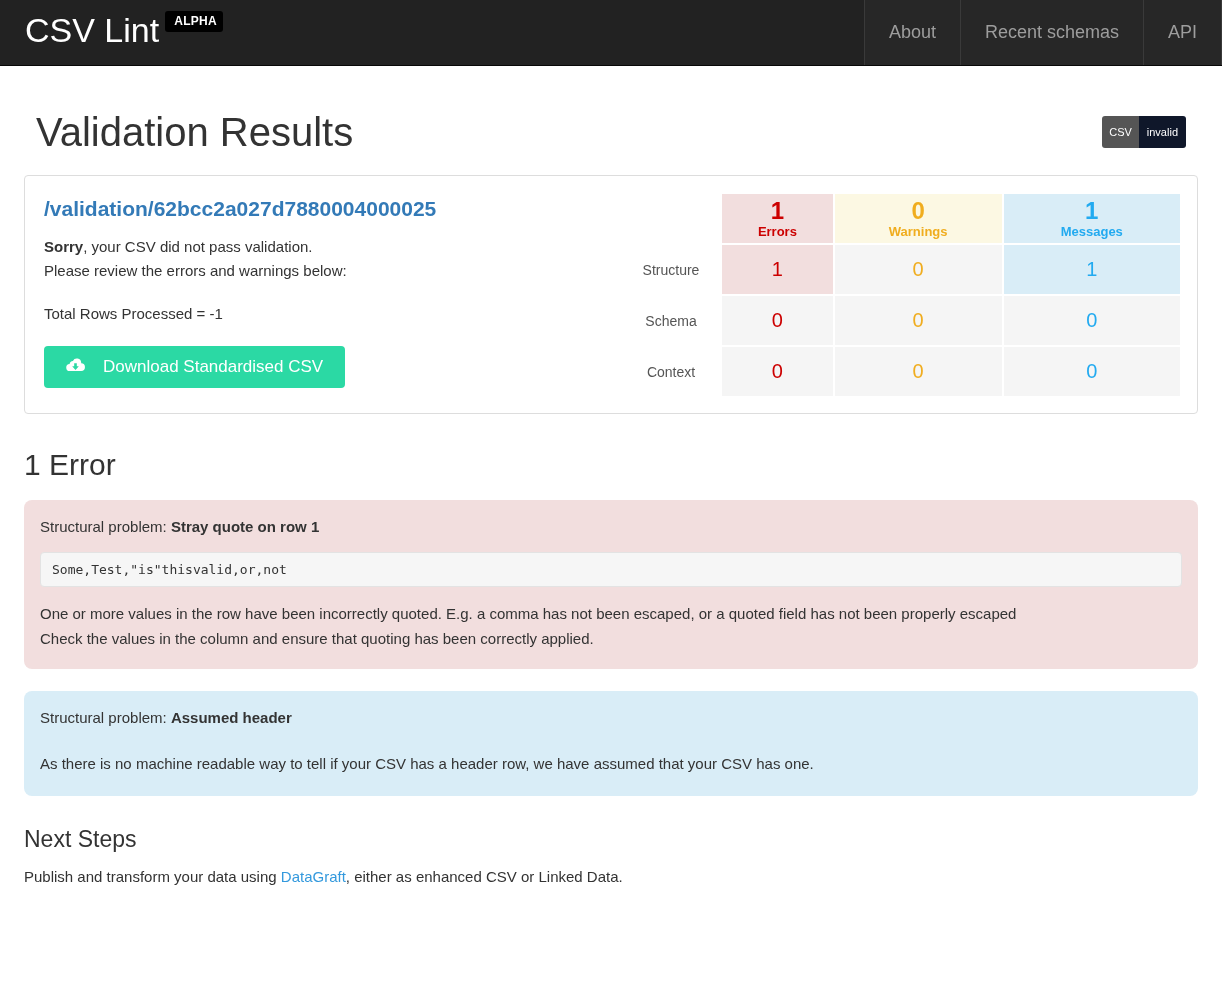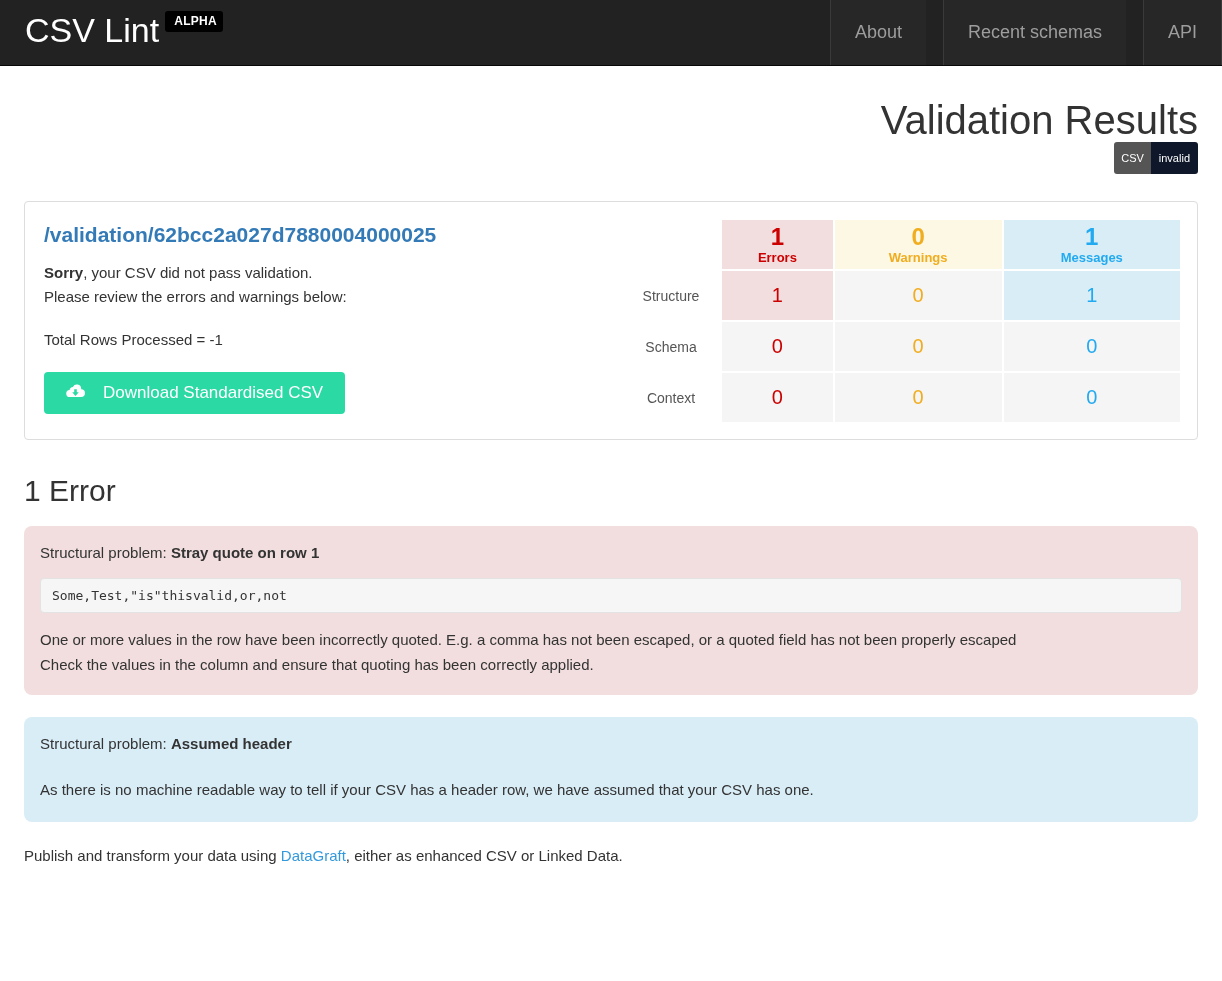--- a/index.html
+++ b/index.html
@@ -52,34 +52,32 @@
   .nav-link {
     display: flex;
     align-items: center;
     padding: 1px 24px;
     color: #9d9d9d;
     font-size: 18px;
     text-decoration: none;
     border-left: 1px solid #3a3a3a;
     background: #272727;
     cursor: pointer;
-    margin-left: 17px;
   }
   .nav-link:last-child { border-right: 1px solid #3a3a3a; }
 
   
   .container { width: 1222px; padding: 0 12px; }
 
   .page-head {
     display: flex;
     align-items: flex-end;
-    justify-content: center;
+    justify-content: space-between;
     padding: 32px 12px 0 12px;
-    margin: 0;
-    flex-direction: column;
+    margin: 12px;
   }
   h1.page-title {
     font-size: 40px;
     font-weight: normal;
     color: #333333;
     margin: 0;
     line-height: 1.1;
   }
   .csv-badge {
     display: inline-flex;
@@ -325,15 +323,16 @@
     </div>
   </div>
 
   <div class="alert alert-info">
     <div class="alert-head">
       <span>Structural problem: </span><b>Assumed header</b>
     </div>
     <div class="alert-body">As there is no machine readable way to tell if your CSV has a header row, we have assumed that your CSV has one.</div>
   </div>
 
+  <h3 class="next-title">Next Steps</h3>
   <p class="next-text"><span>Publish and transform your data using </span><a>DataGraft</a><span>, either as enhanced CSV or Linked Data.</span></p>
 
 </div>
 
 </body></html>

